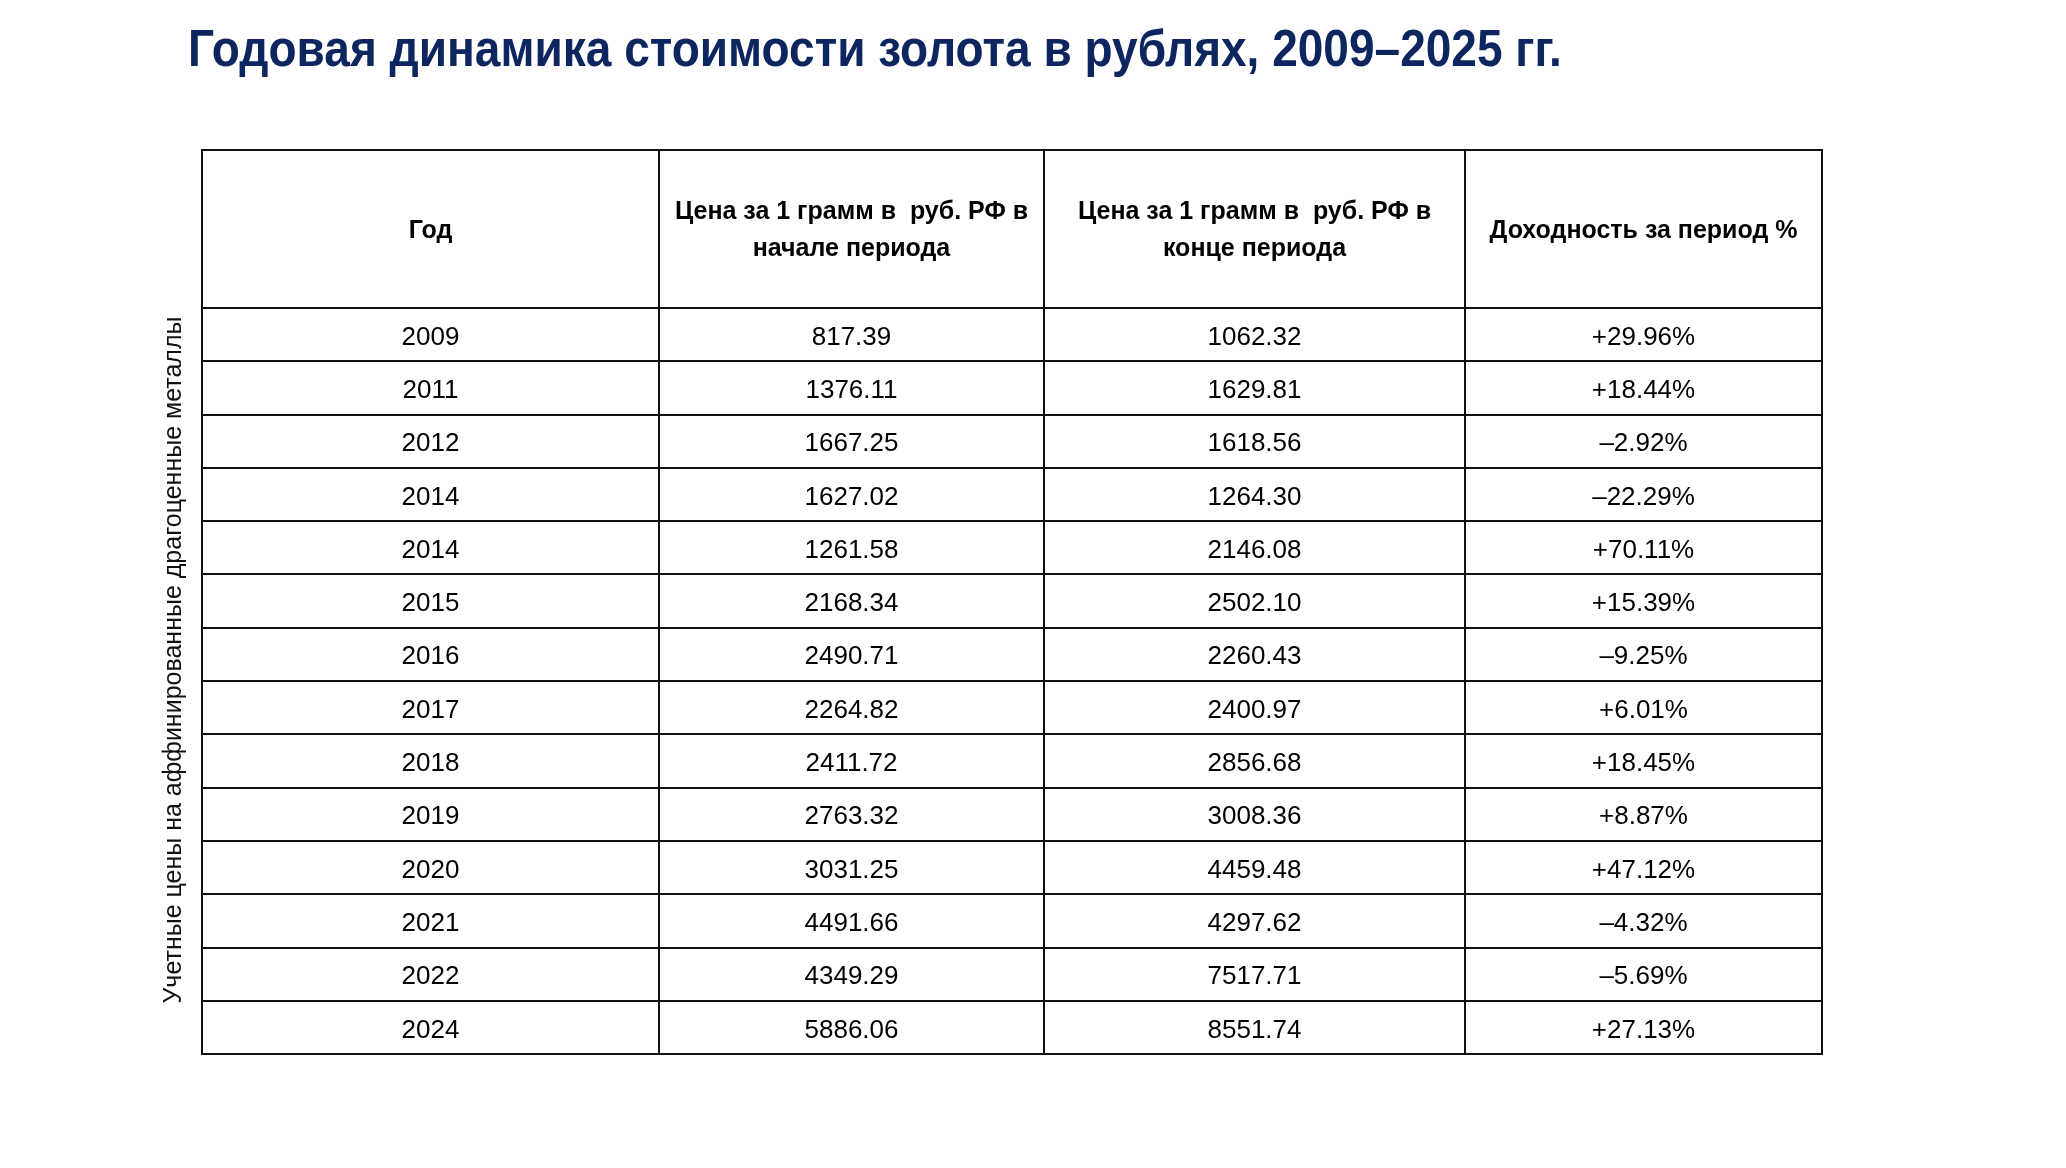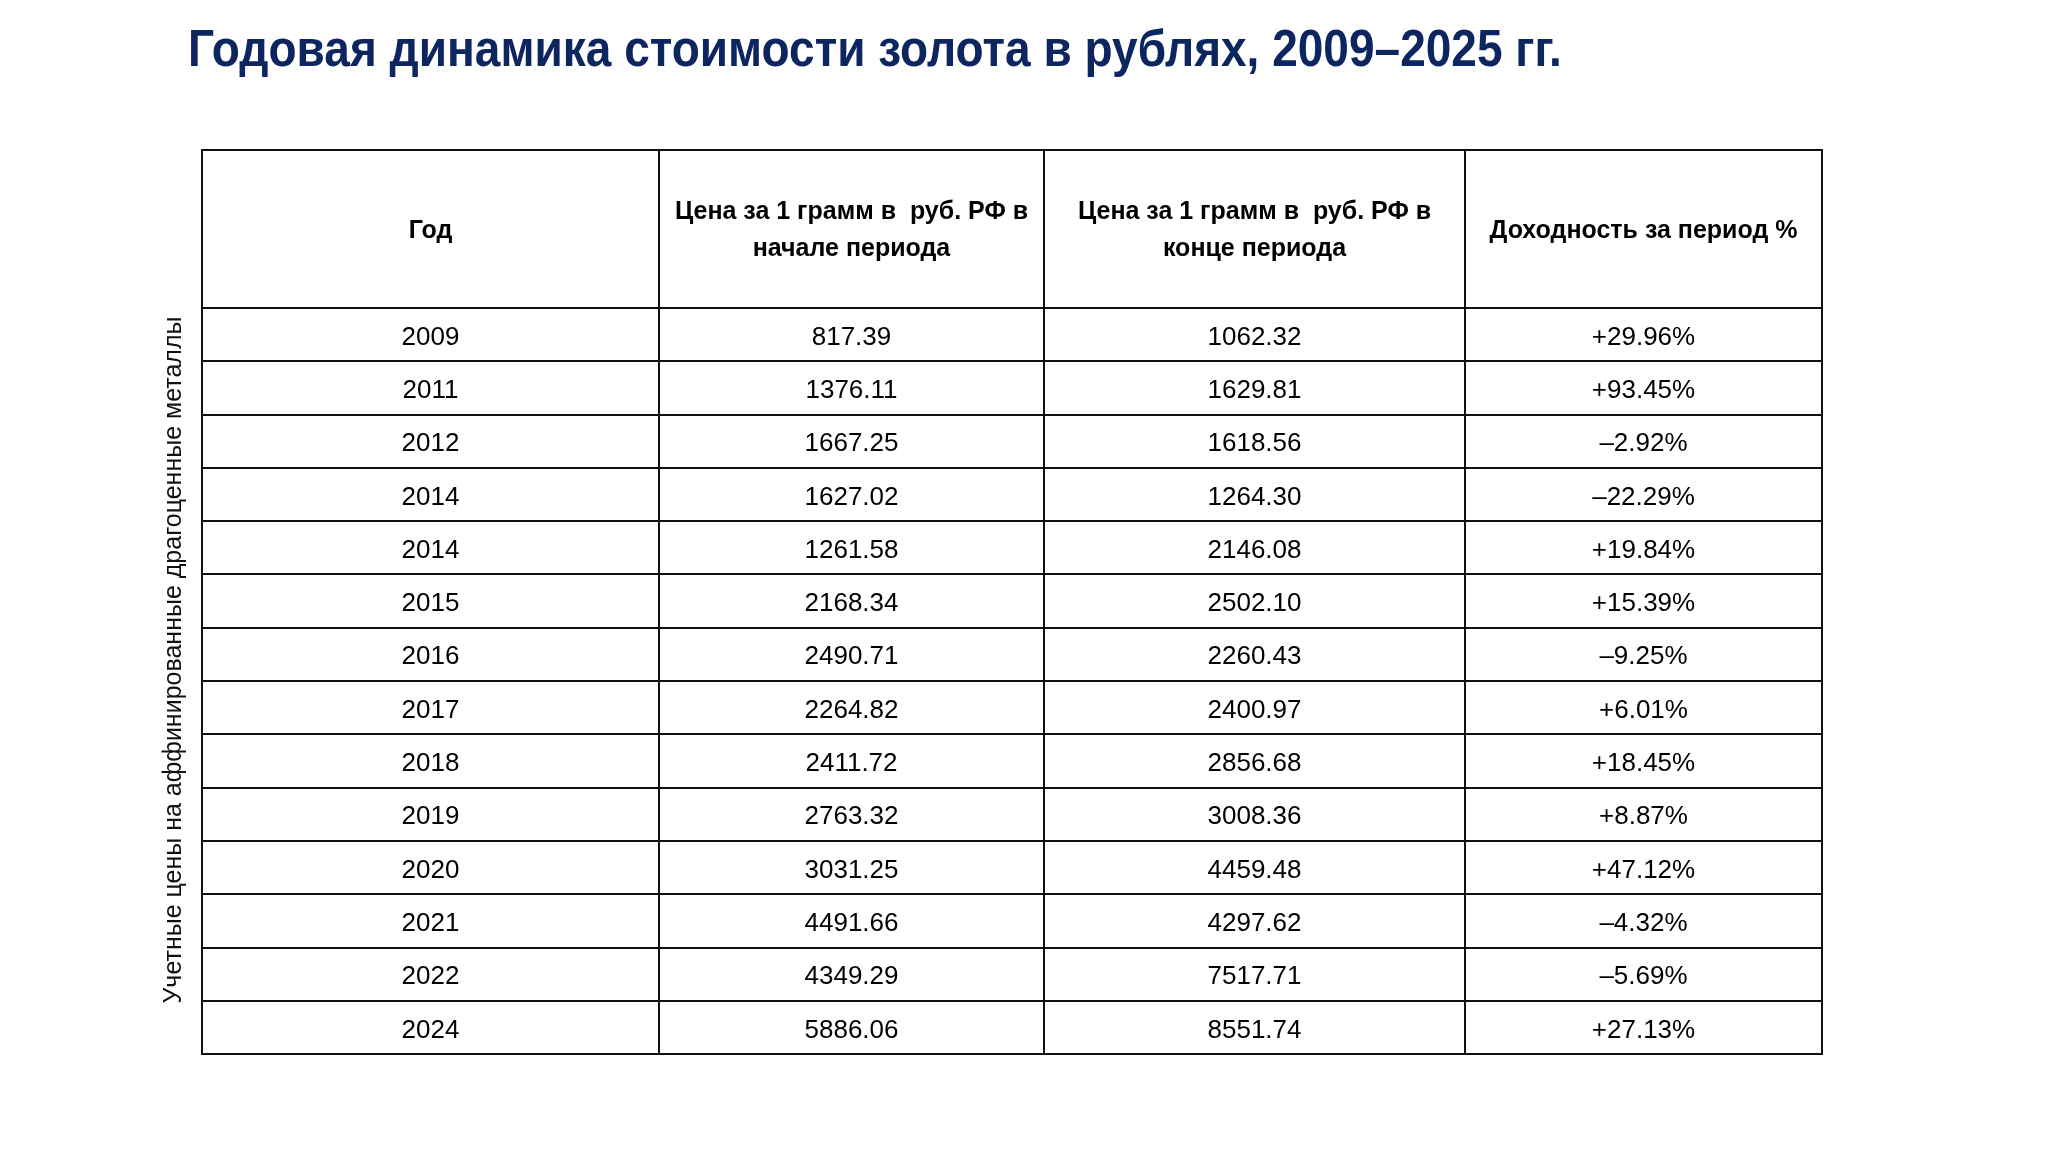--- a/index.html
+++ b/index.html
@@ -103,39 +103,39 @@
   <tr>
         <td>2009</td>
         <td>817.39</td>
         <td>1062.32</td>
         <td>+29.96%</td>
       </tr>
       <tr>
         <td>2011</td>
         <td>1376.11</td>
         <td>1629.81</td>
-        <td>+93.45%</td>
+        <td>+18.44%</td>
       </tr>
       <tr>
         <td>2012</td>
         <td>1667.25</td>
         <td>1618.56</td>
         <td>–2.92%</td>
       </tr>
       <tr>
         <td>2014</td>
         <td>1627.02</td>
         <td>1264.30</td>
         <td>–22.29%</td>
       </tr>
       <tr>
         <td>2014</td>
         <td>1261.58</td>
         <td>2146.08</td>
-        <td>+19.84%</td>
+        <td>+70.11%</td>
       </tr>
       <tr>
         <td>2015</td>
         <td>2168.34</td>
         <td>2502.10</td>
         <td>+15.39%</td>
       </tr>
       <tr>
         <td>2016</td>
         <td>2490.71</td>

